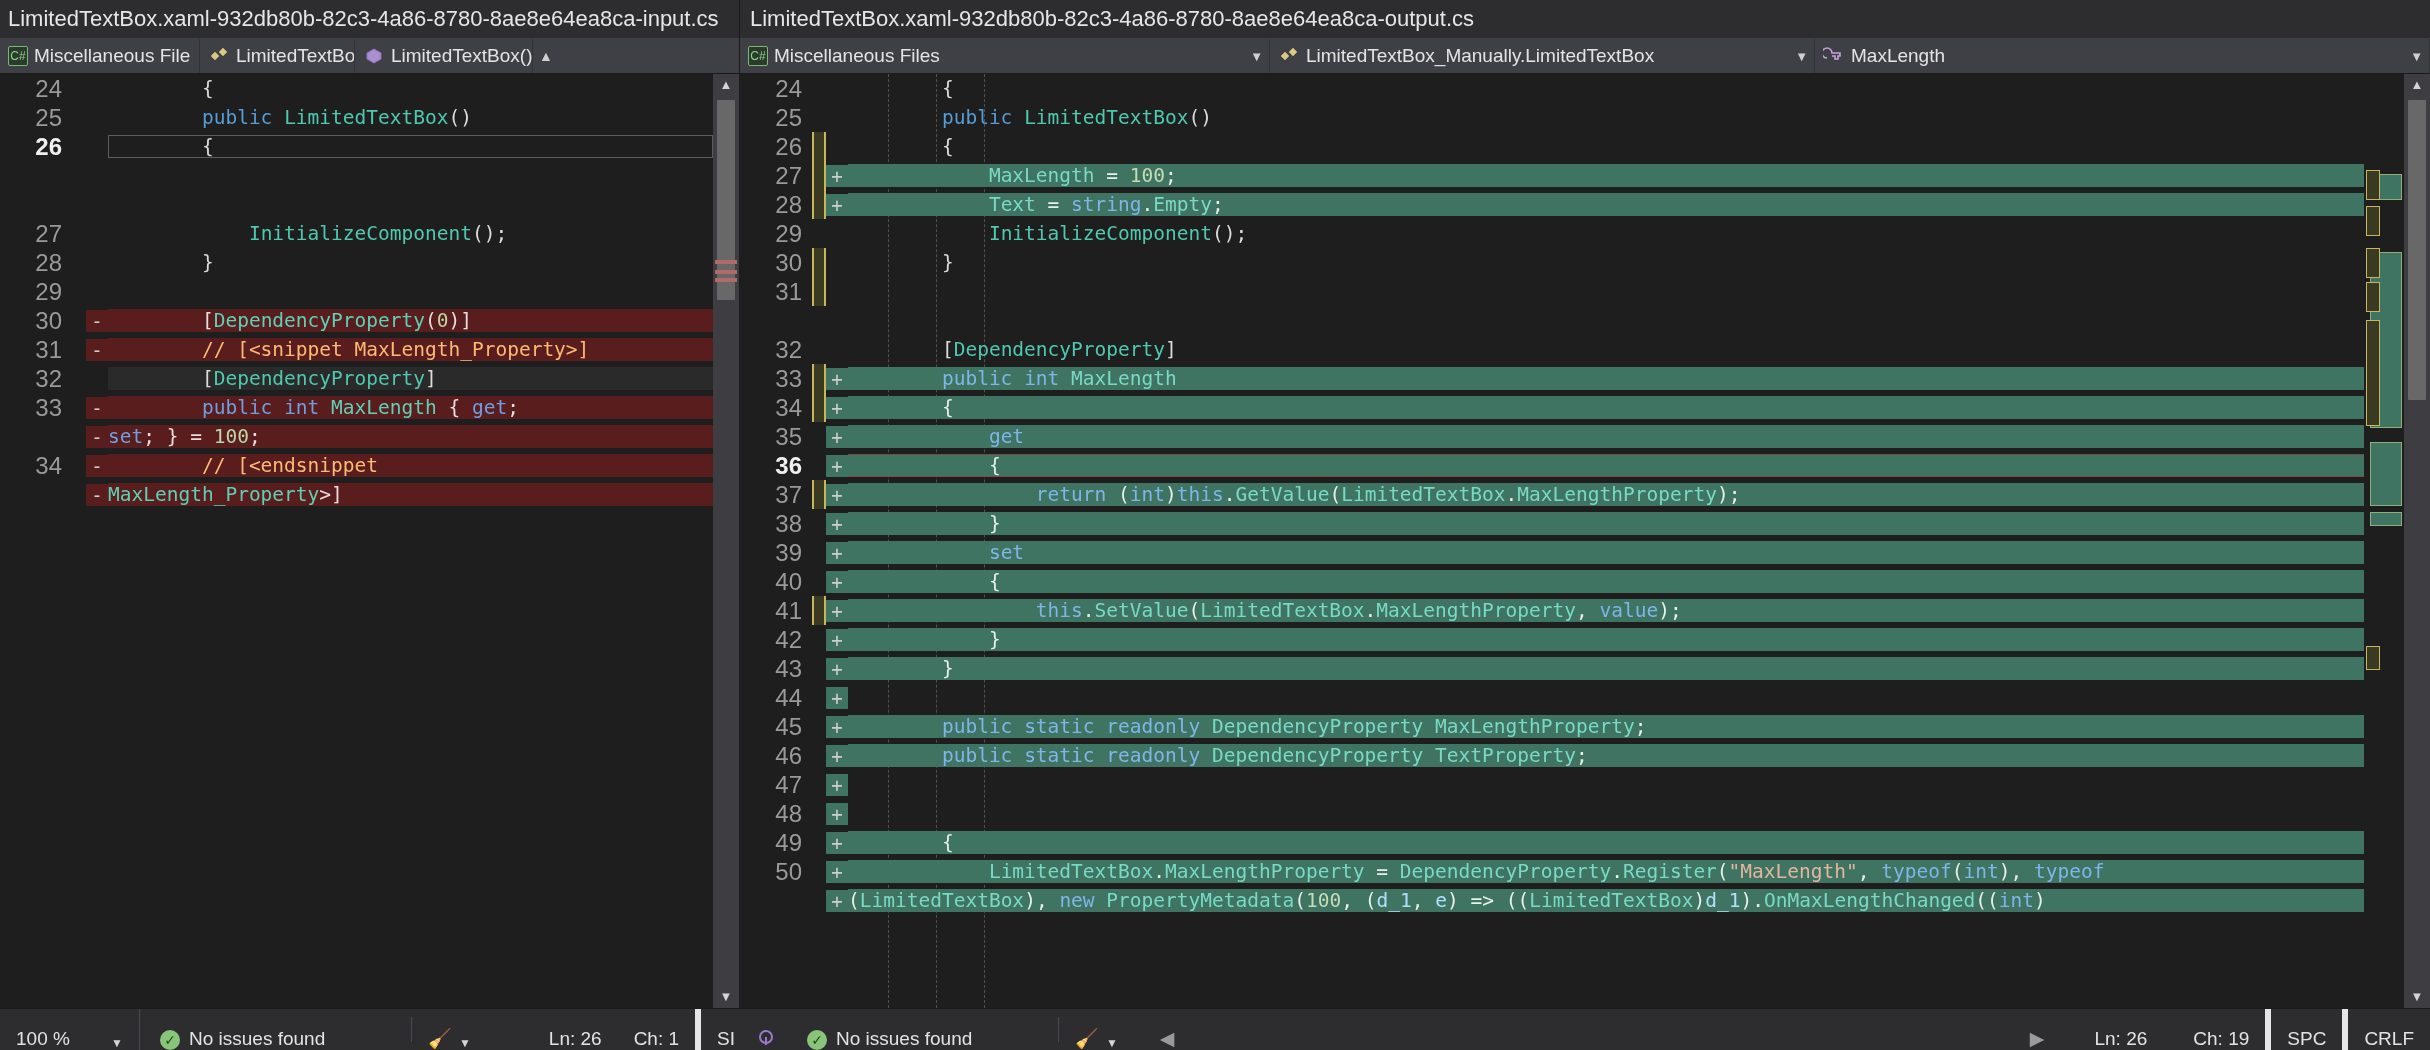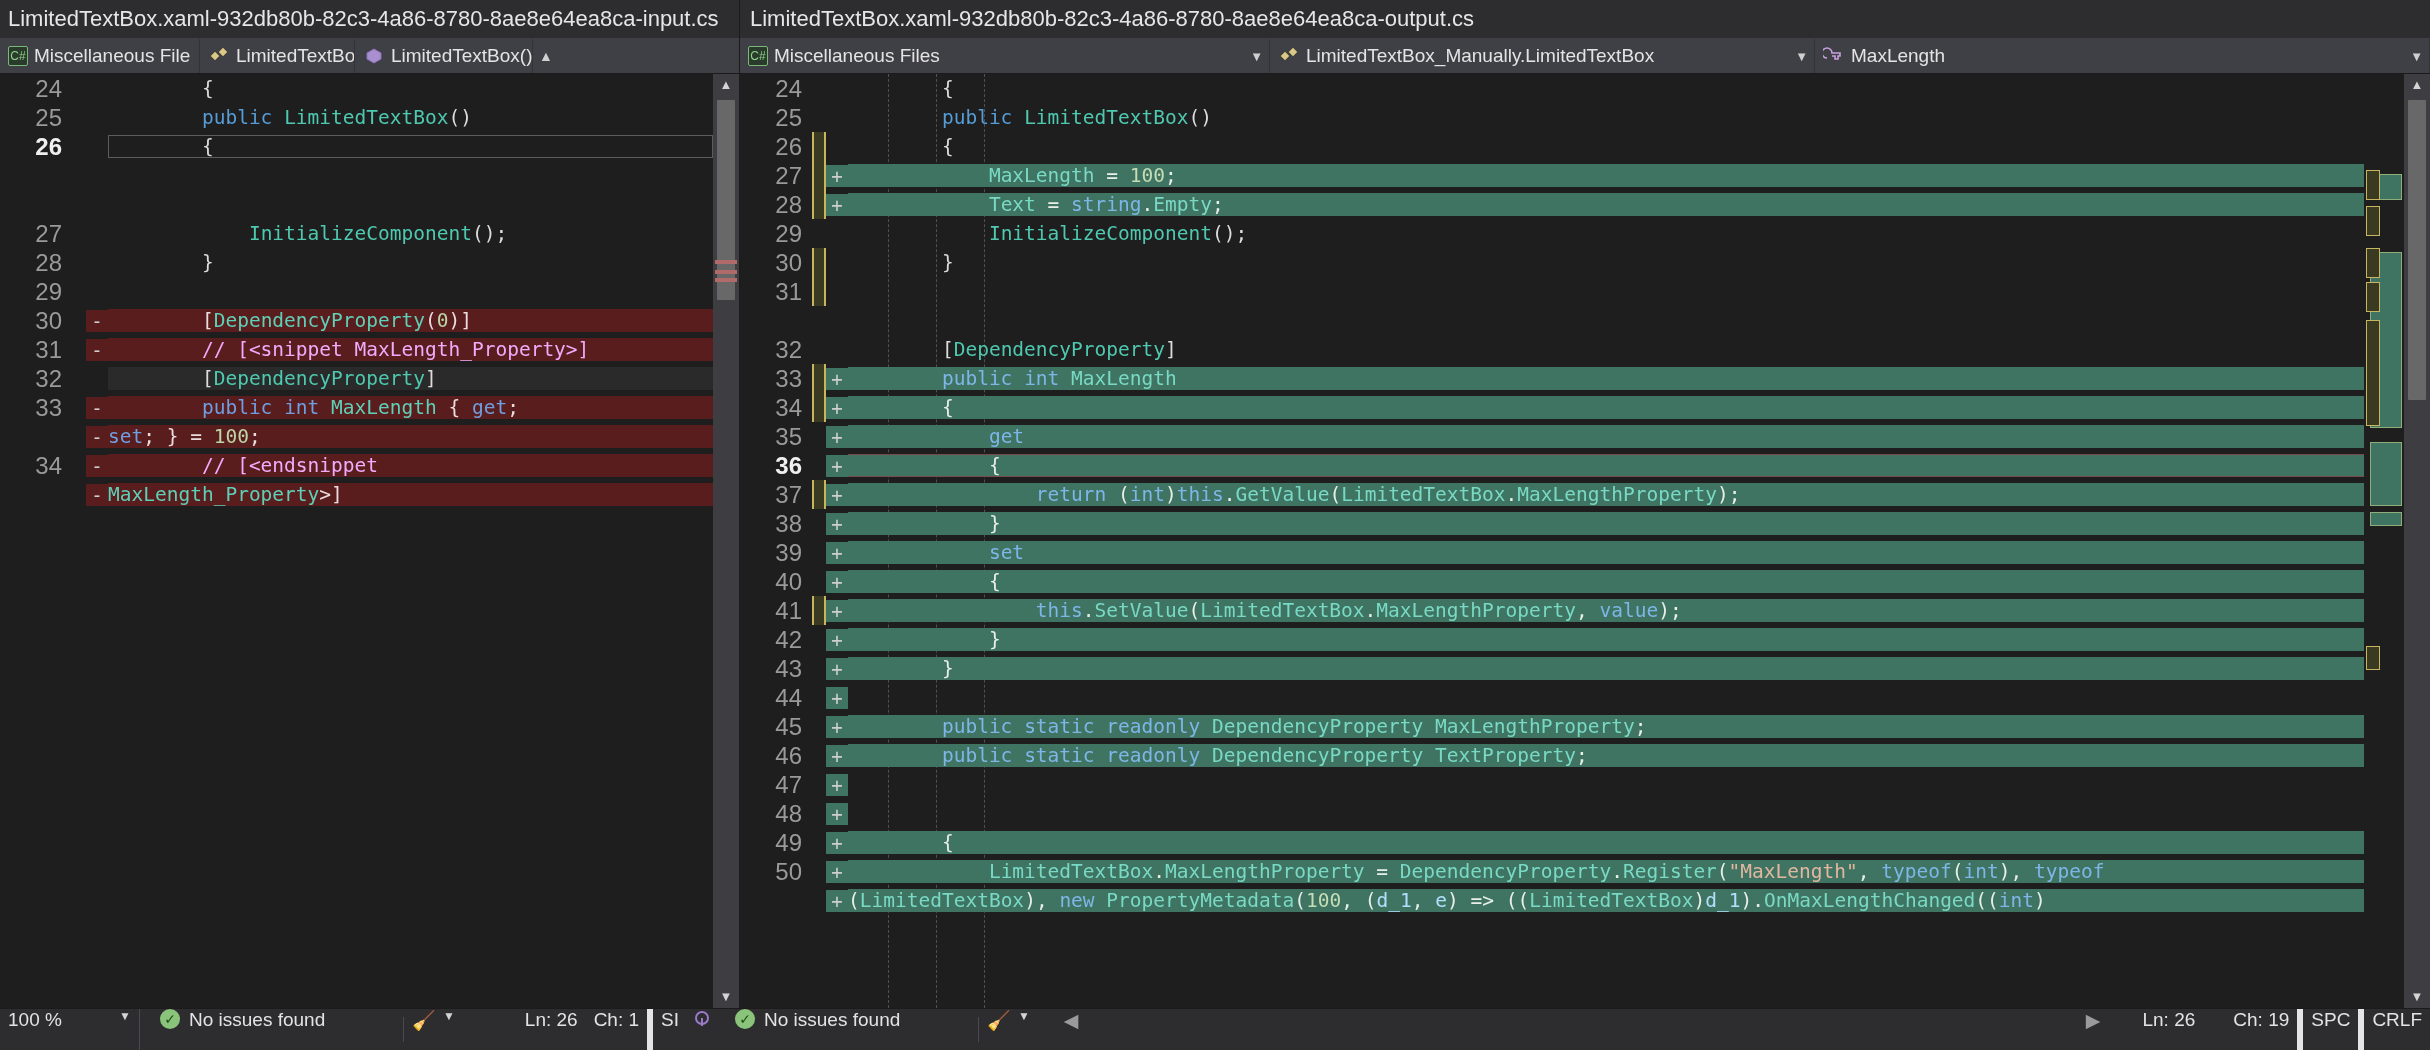--- a/index.html
+++ b/index.html
@@ -99,21 +99,21 @@
   
   .ln-add .w { color:#e8efe9; }
   .ln-add .k { color:#7fb6e8; }
   .ln-add .t { color:#79d9c5; }
   .ln-add .s { color:#e3b6a0; }
   .ln-add .n { color:#c5dcb5; }
   .ln-add .p { color:#b0e0fb; }
   .ln-del .w { color:#eadcdc; }
   .ln-del .k { color:#6f9fe0; }
   .ln-del .t { color:#5fd0b8; }
-  .ln-del .c { color:#f0abfc; }
+  .ln-del .c { color:#fdba74; }
   .ln-del .n { color:#bdd6a8; }
 
   
   .sbar {
     width:26px; flex:0 0 26px; background:#3e3e42; position:relative;
   }
   .sbar .thumb { position:absolute; left:4px; right:4px; background:#686868; border-radius:1px; }
   .sbar .arrow { position:absolute; left:0; right:0; height:22px; color:#d4d4d4; text-align:center; font-size:13px; line-height:22px;}
   .sbar .mark { position:absolute; left:2px; right:2px; }
 
@@ -121,21 +121,21 @@
   .annocol { width:40px; flex:0 0 40px; background:#1e1e1e; position:relative; }
   .anno { position:absolute; border:1px solid #c8b560; background:#3a3a22; }
   .anno.green { border-color:#8fae7a; background:#3e7461; }
 
   
   .status {
     position:absolute; left:0; right:0; bottom:0; height:42px;
     background:#2d2d30; display:flex; align-items:stretch;
     color:#e3e3e3; font-size:19px; border-top:1px solid #1b1b1c;
   }
-  .st-cell { display:flex; align-items:flex-start; padding:0 8px; white-space:nowrap; }
+  .st-cell { display:flex; align-items:flex-end; padding:0 16px; white-space:nowrap; }
   .st-sep { width:1px; background:#4a4a4e; margin:8px 0; }
   .st-zoom { width:140px; border-right:1px solid #4a4a4e; justify-content:space-between; }
   .ok-dot {
     width:20px;height:20px;border-radius:50%;background:#89c47a;
     color:#1e4d12;font-size:14px;line-height:20px;text-align:center;margin-right:9px;
     font-family:"DejaVu Sans", sans-serif;
   }
   .broom { font-size:19px; color:#e8e0b0; }
   .caret-sm { font-size:12px; color:#d4d4d4; margin-left:7px;}
   .flex-sp { flex:1; }

